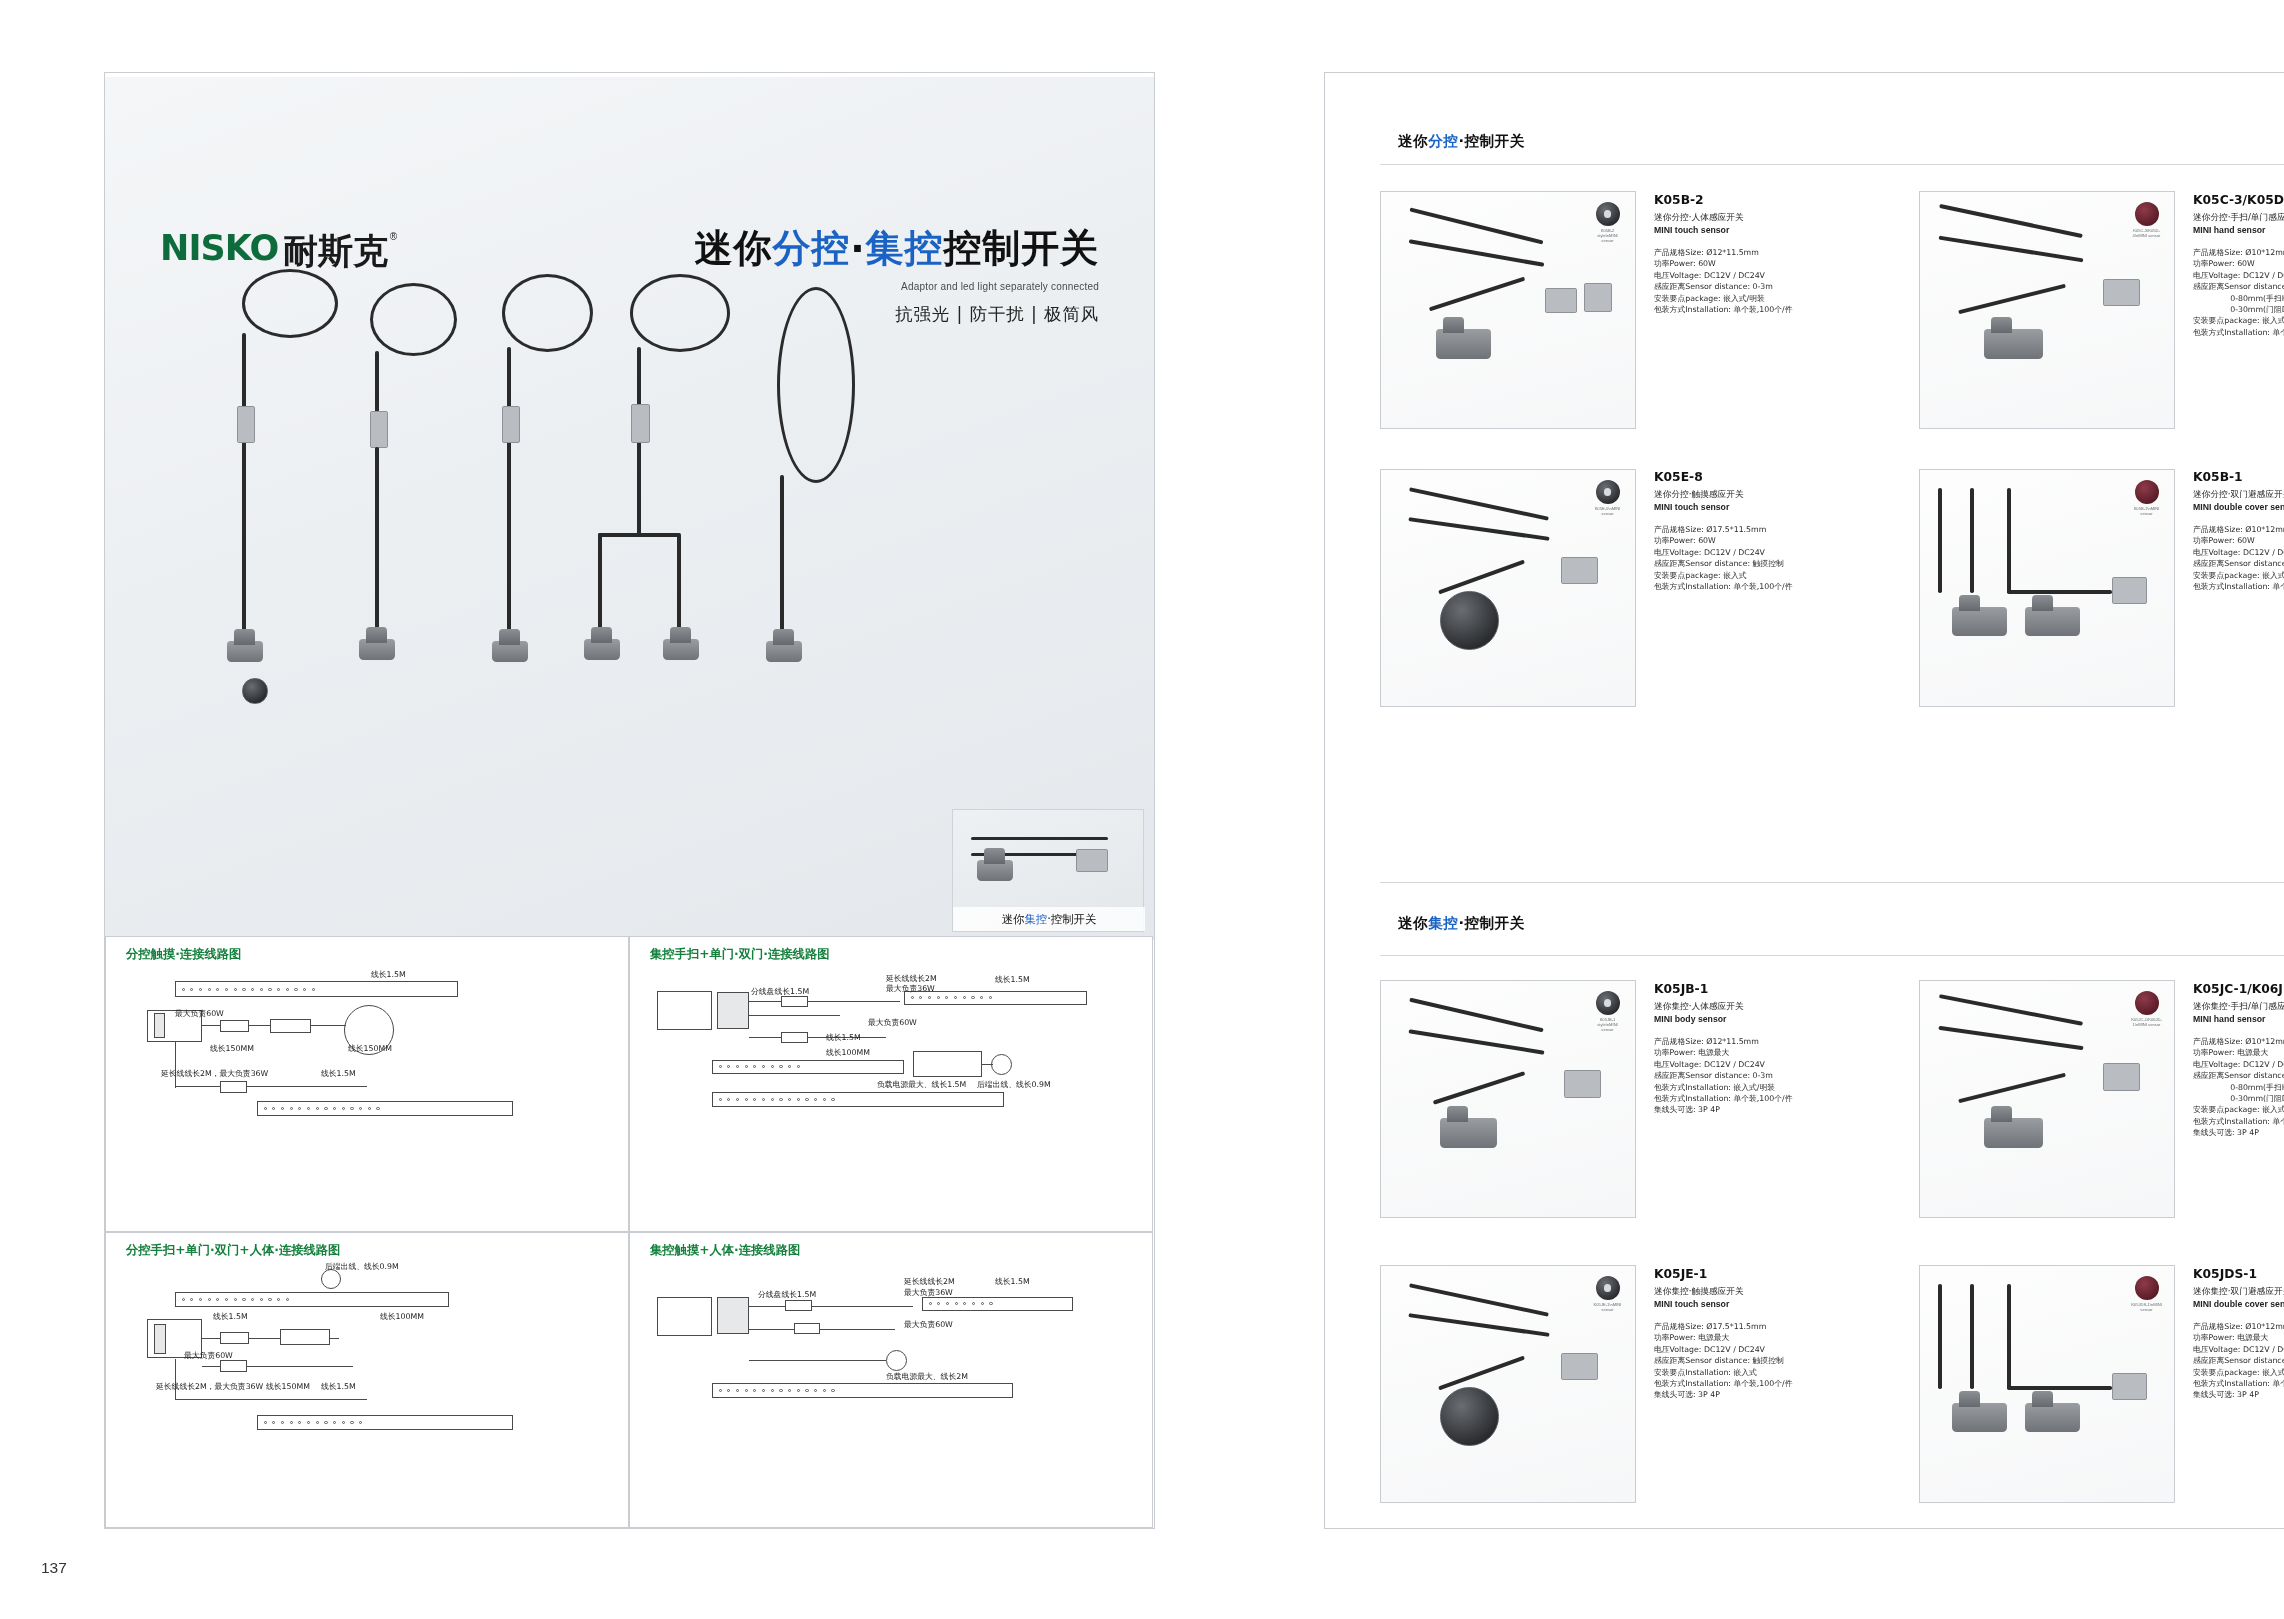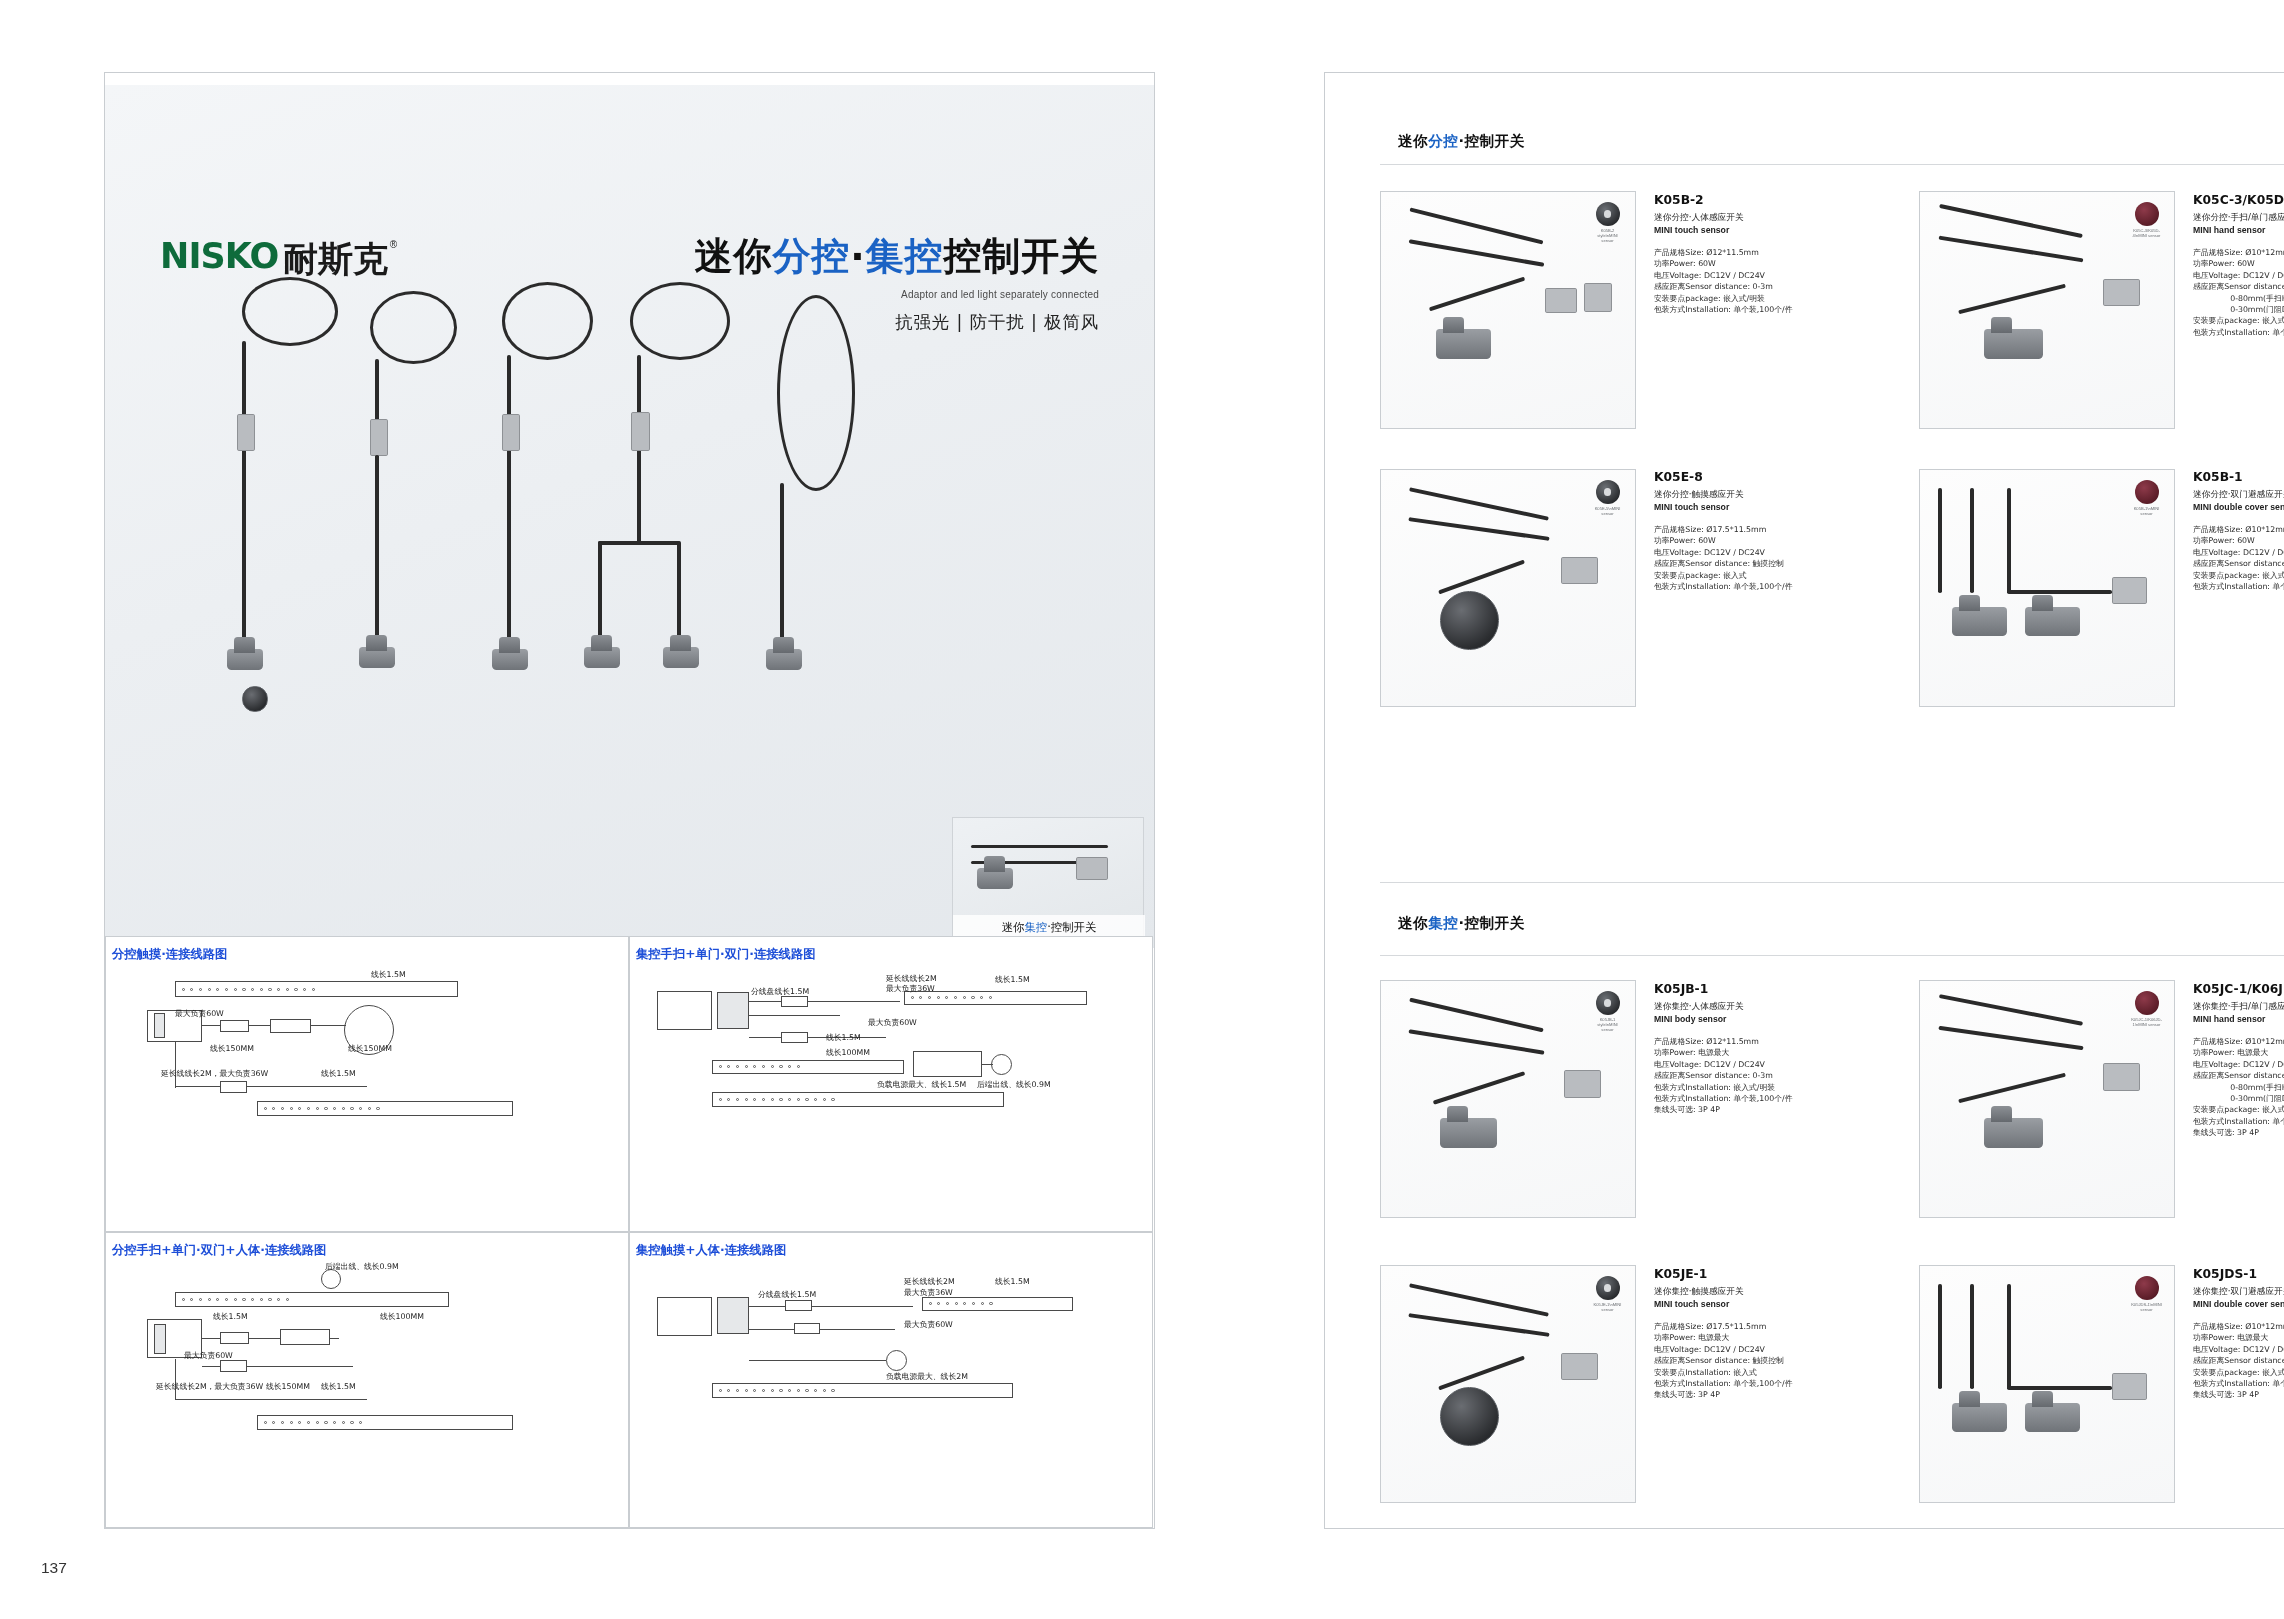--- a/index.html
+++ b/index.html
@@ -38,21 +38,21 @@
   
   .left-frame {
     position: absolute;
     left: 104px; top: 72px;
     width: 1051px; height: 1457px;
     border: 0.9px solid #c9cdd1;
     background: #ffffff;
   }
   .hero {
     position: absolute;
-    left: 0; top: 12px;
+    left: 0; top: 4px;
     width: 1049px; height: 863px;
     background: linear-gradient(160deg,#f4f6f8 0%,#eceff2 45%,#e4e8ec 100%);
     overflow: hidden;
   }
   .logo-wrap {
     position: absolute;
     left: 55px; top: 151px;
     display: flex; align-items: flex-start;
   }
   .logo-mark {
@@ -151,22 +151,22 @@
     left: 0; top: 863px;
     width: 1049px; height: 593px;
   }
   .dq {
     position: absolute;
     background: #fff;
     border: 0.5px solid #c9cdd1;
   }
   .dq-title {
     position: absolute;
-    left: 6px; top: 9px;
-    font-size: 12.3px; color: #1d4ed8; font-weight: bold;
+    left: 20px; top: 9px;
+    font-size: 12.3px; color: #15803d; font-weight: bold;
     font-family: "DejaVu Sans", sans-serif;
   }
   .dq-canvas { position: absolute; left: 0; top: 27px; right:0; bottom:0; }
   .d-line { position: absolute; background: #4a4a4a; }
   .d-rect { position: absolute; border: 0.7px solid #4a4a4a; background: #fff; }
   .d-fill { position: absolute; background: #e6e8ea; border: 0.7px solid #4a4a4a; }
   .d-strip {
     position: absolute;
     border: 0.7px solid #4a4a4a; background: #fff;
     display: flex; align-items: center;

